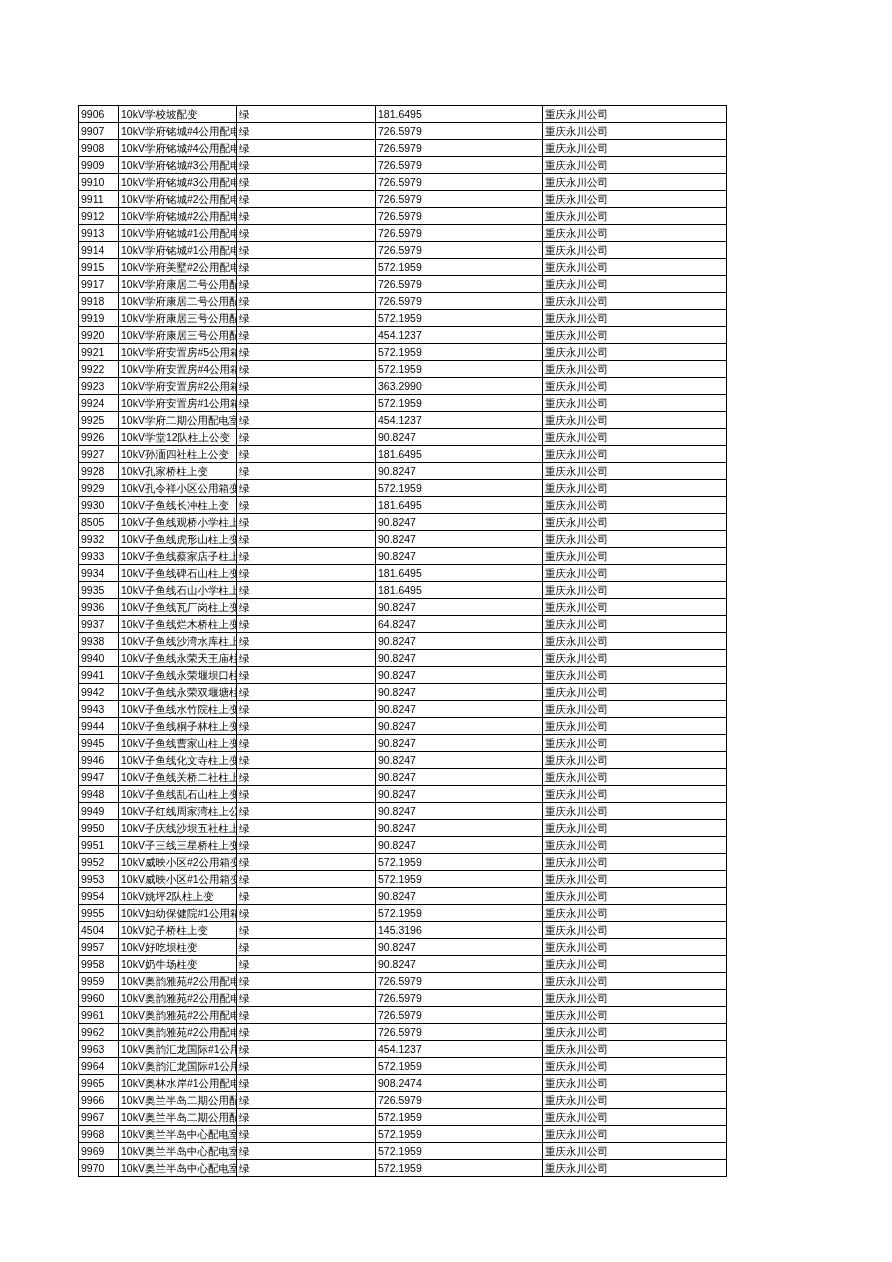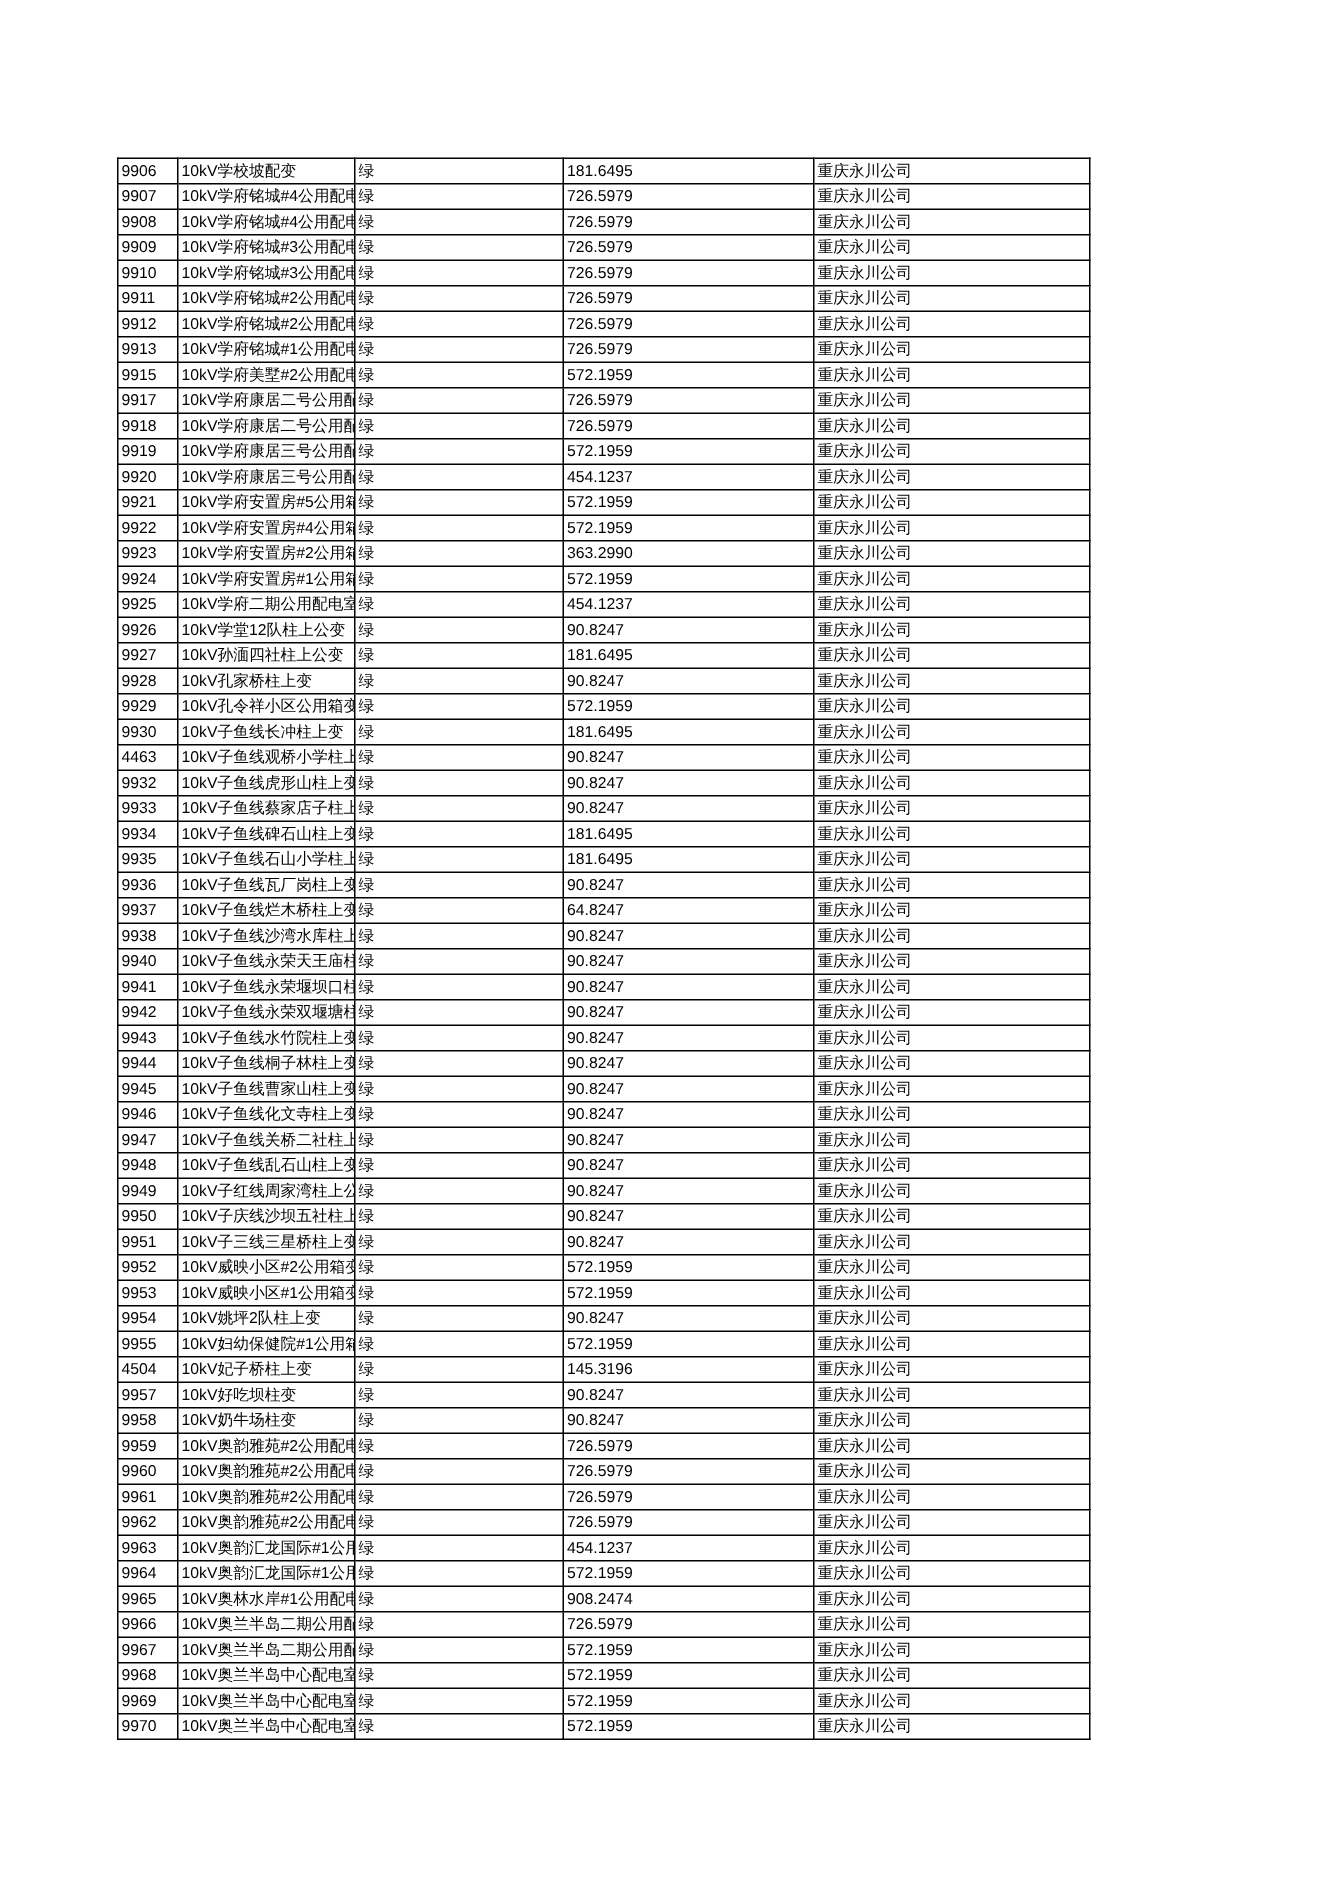--- a/index.html
+++ b/index.html
@@ -119,20 +119,27 @@
             <td class="org">重庆永川公司</td>
           </tr>
           <tr>
             <td class="id">9913</td>
             <td class="name">10kV学府铭城#1公用配电</td>
             <td class="color">绿</td>
             <td class="value">726.5979</td>
             <td class="org">重庆永川公司</td>
           </tr>
           <tr>
+            <td class="id">9914</td>
+            <td class="name">10kV学府铭城#1公用配电</td>
+            <td class="color">绿</td>
+            <td class="value">726.5979</td>
+            <td class="org">重庆永川公司</td>
+          </tr>
+          <tr>
             <td class="id">9915</td>
             <td class="name">10kV学府美墅#2公用配电</td>
             <td class="color">绿</td>
             <td class="value">572.1959</td>
             <td class="org">重庆永川公司</td>
           </tr>
           <tr>
             <td class="id">9917</td>
             <td class="name">10kV学府康居二号公用配</td>
             <td class="color">绿</td>
@@ -224,21 +231,21 @@
             <td class="org">重庆永川公司</td>
           </tr>
           <tr>
             <td class="id">9930</td>
             <td class="name">10kV子鱼线长冲柱上变</td>
             <td class="color">绿</td>
             <td class="value">181.6495</td>
             <td class="org">重庆永川公司</td>
           </tr>
           <tr>
-            <td class="id">4463</td>
+            <td class="id">8505</td>
             <td class="name">10kV子鱼线观桥小学柱上</td>
             <td class="color">绿</td>
             <td class="value">90.8247</td>
             <td class="org">重庆永川公司</td>
           </tr>
           <tr>
             <td class="id">9932</td>
             <td class="name">10kV子鱼线虎形山柱上变</td>
             <td class="color">绿</td>
             <td class="value">90.8247</td>

